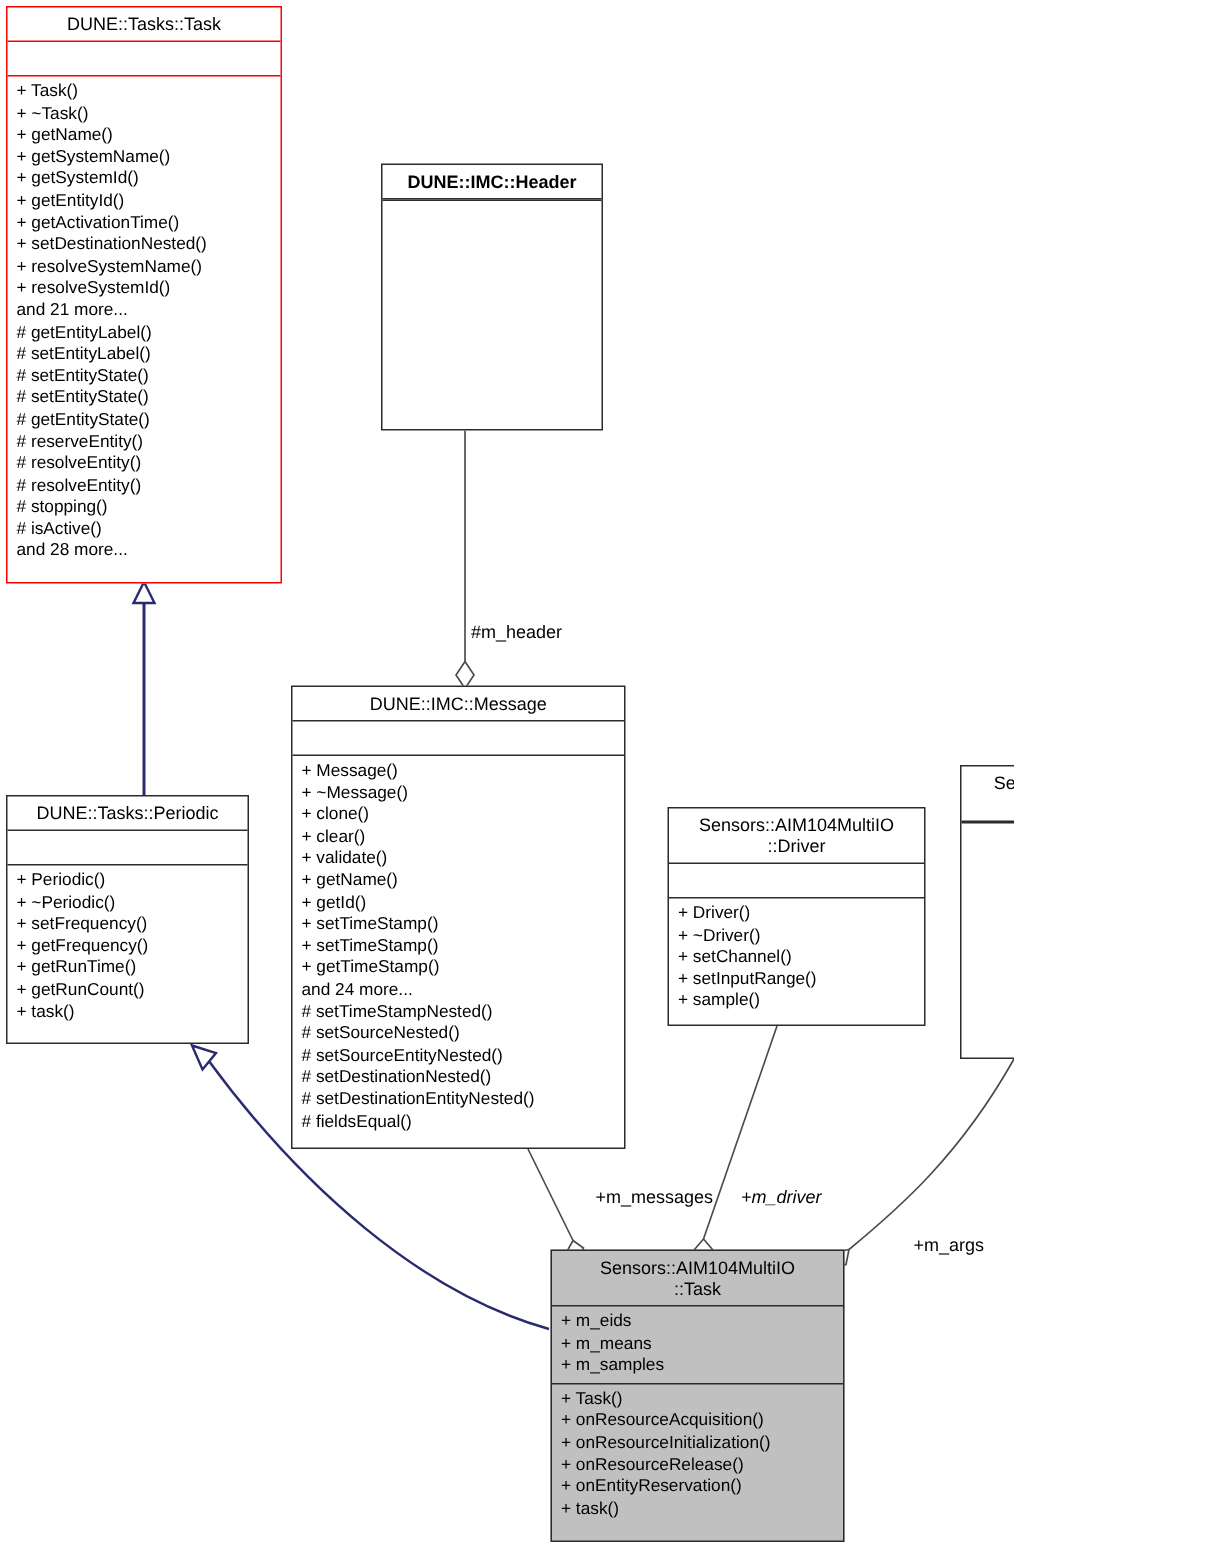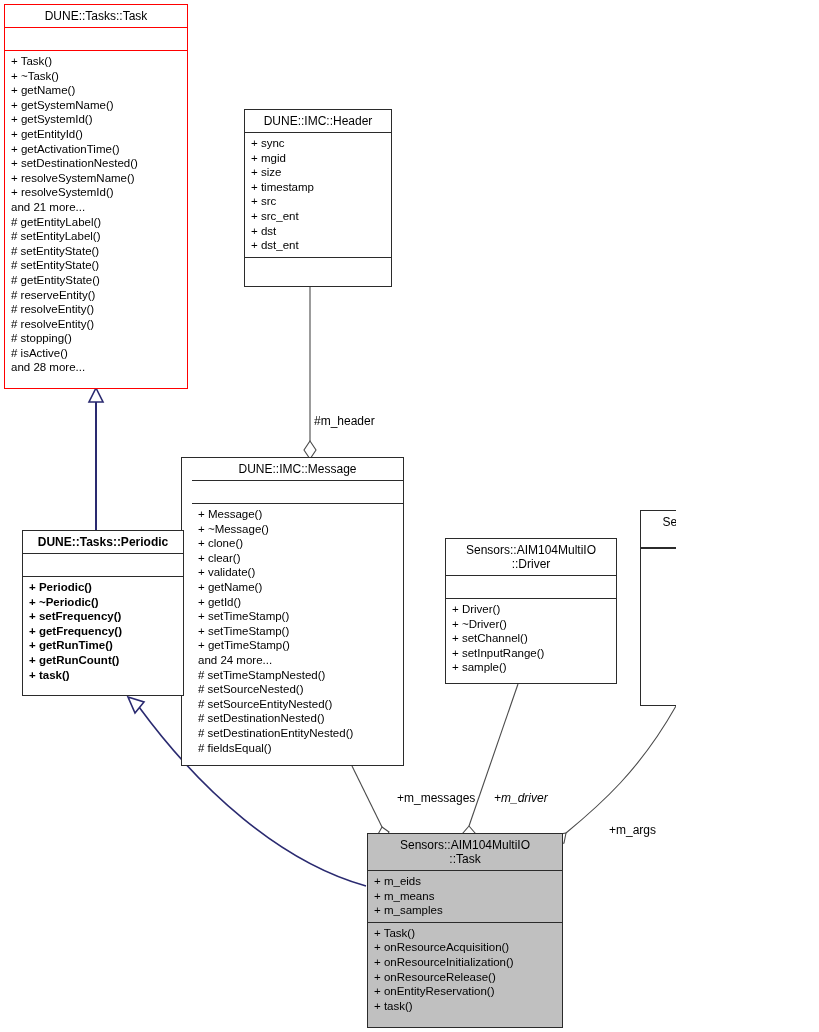--- a/index.html
+++ b/index.html
@@ -127,38 +127,28 @@
         <div class="uml-row"># getEntityState()</div>
         <div class="uml-row"># reserveEntity()</div>
         <div class="uml-row"># resolveEntity()</div>
         <div class="uml-row"># resolveEntity()</div>
         <div class="uml-row"># stopping()</div>
         <div class="uml-row"># isActive()</div>
         <div class="uml-row">and 28 more...</div>
       </div>
   </div>
 
-  <div class="uml-box" style="left:244px; top:109px; width:148px; height:178px;">
+  <div class="uml-box" style="left:254px; top:109px; width:148px; height:178px;font-weight:bold;">
     <div class="uml-title">DUNE::IMC::Header</div>
     <div class="sep"></div>
-    <div class="uml-section">
-        <div class="uml-row">+ sync</div>
-        <div class="uml-row">+ mgid</div>
-        <div class="uml-row">+ size</div>
-        <div class="uml-row">+ timestamp</div>
-        <div class="uml-row">+ src</div>
-        <div class="uml-row">+ src_ent</div>
-        <div class="uml-row">+ dst</div>
-        <div class="uml-row">+ dst_ent</div>
-      </div>
-    <div class="sep"></div>
-    <div class="uml-section empty" style="height:22px;"></div>
-  </div>
-
-  <div class="uml-box" style="left:181px; top:457px; width:223px; height:309px;padding-left:10px;">
+    <div class="sep"></div>
+    <div class="uml-section empty" style="height:22px;"></div>
+  </div>
+
+  <div class="uml-box" style="left:194px; top:457px; width:223px; height:309px;">
     <div class="uml-title">DUNE::IMC::Message</div>
     <div class="sep"></div>
     <div class="uml-section empty" style="height:22px;"></div>
     <div class="sep"></div>
     <div class="uml-section">
         <div class="uml-row">+ Message()</div>
         <div class="uml-row">+ ~Message()</div>
         <div class="uml-row">+ clone()</div>
         <div class="uml-row">+ clear()</div>
         <div class="uml-row">+ validate()</div>
@@ -170,21 +160,21 @@
         <div class="uml-row">and 24 more...</div>
         <div class="uml-row"># setTimeStampNested()</div>
         <div class="uml-row"># setSourceNested()</div>
         <div class="uml-row"># setSourceEntityNested()</div>
         <div class="uml-row"># setDestinationNested()</div>
         <div class="uml-row"># setDestinationEntityNested()</div>
         <div class="uml-row"># fieldsEqual()</div>
       </div>
   </div>
 
-  <div class="uml-box" style="left:22px; top:530px; width:162px; height:166px;font-weight:bold;">
+  <div class="uml-box" style="left:4px; top:530px; width:162px; height:166px;">
     <div class="uml-title">DUNE::Tasks::Periodic</div>
     <div class="sep"></div>
     <div class="uml-section empty" style="height:22px;"></div>
     <div class="sep"></div>
     <div class="uml-section">
         <div class="uml-row">+ Periodic()</div>
         <div class="uml-row">+ ~Periodic()</div>
         <div class="uml-row">+ setFrequency()</div>
         <div class="uml-row">+ getFrequency()</div>
         <div class="uml-row">+ getRunTime()</div>

